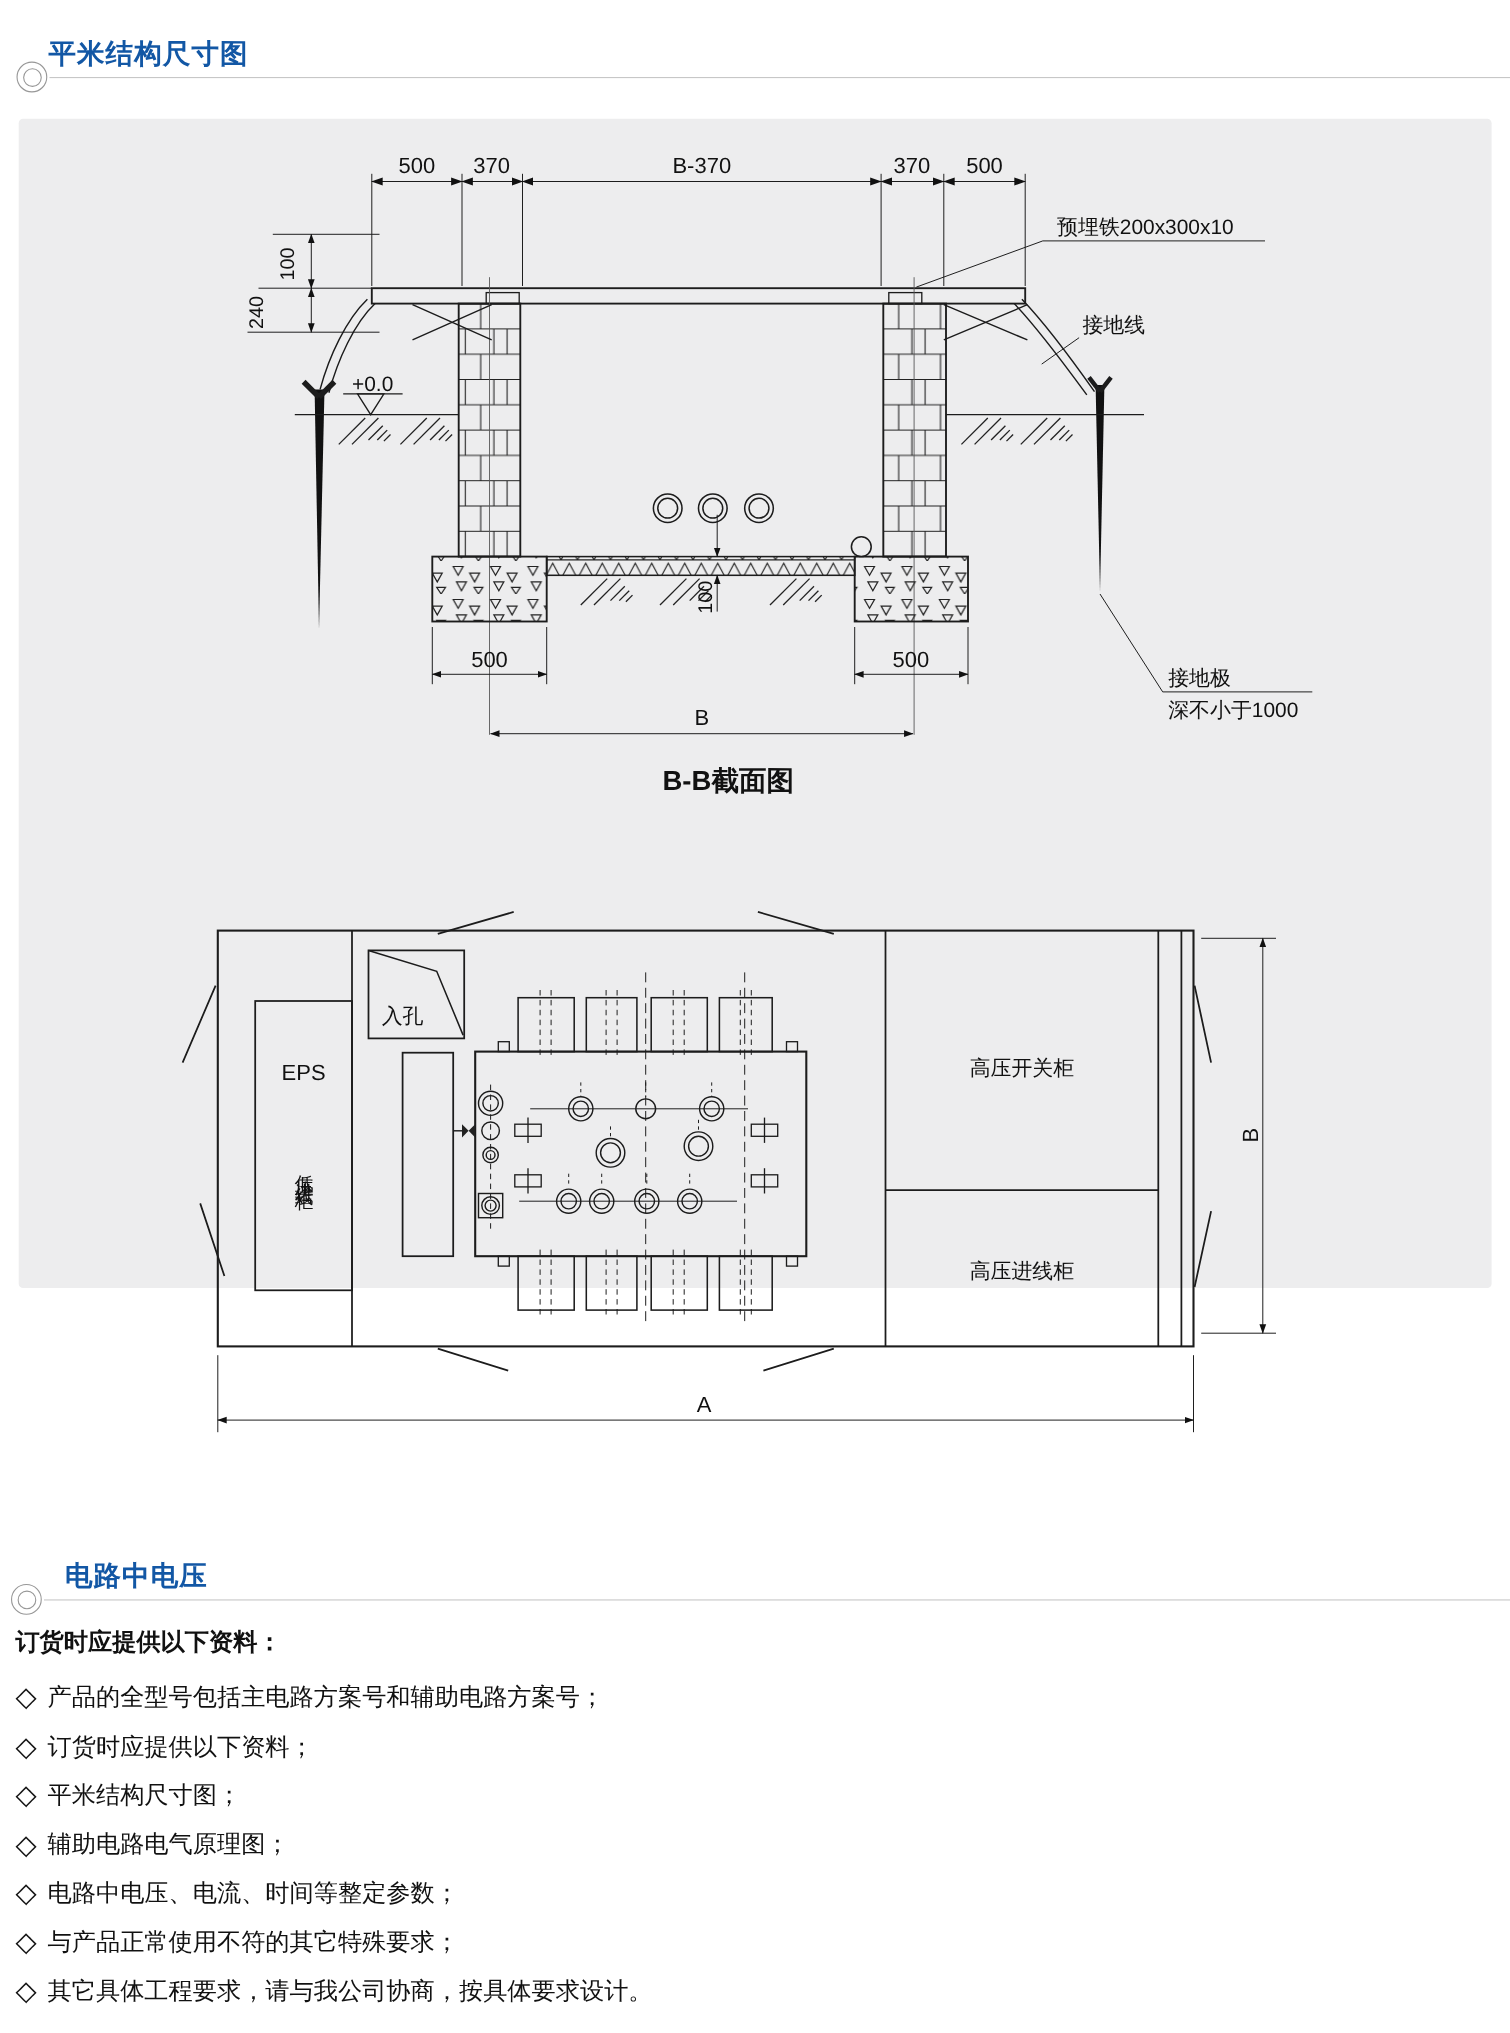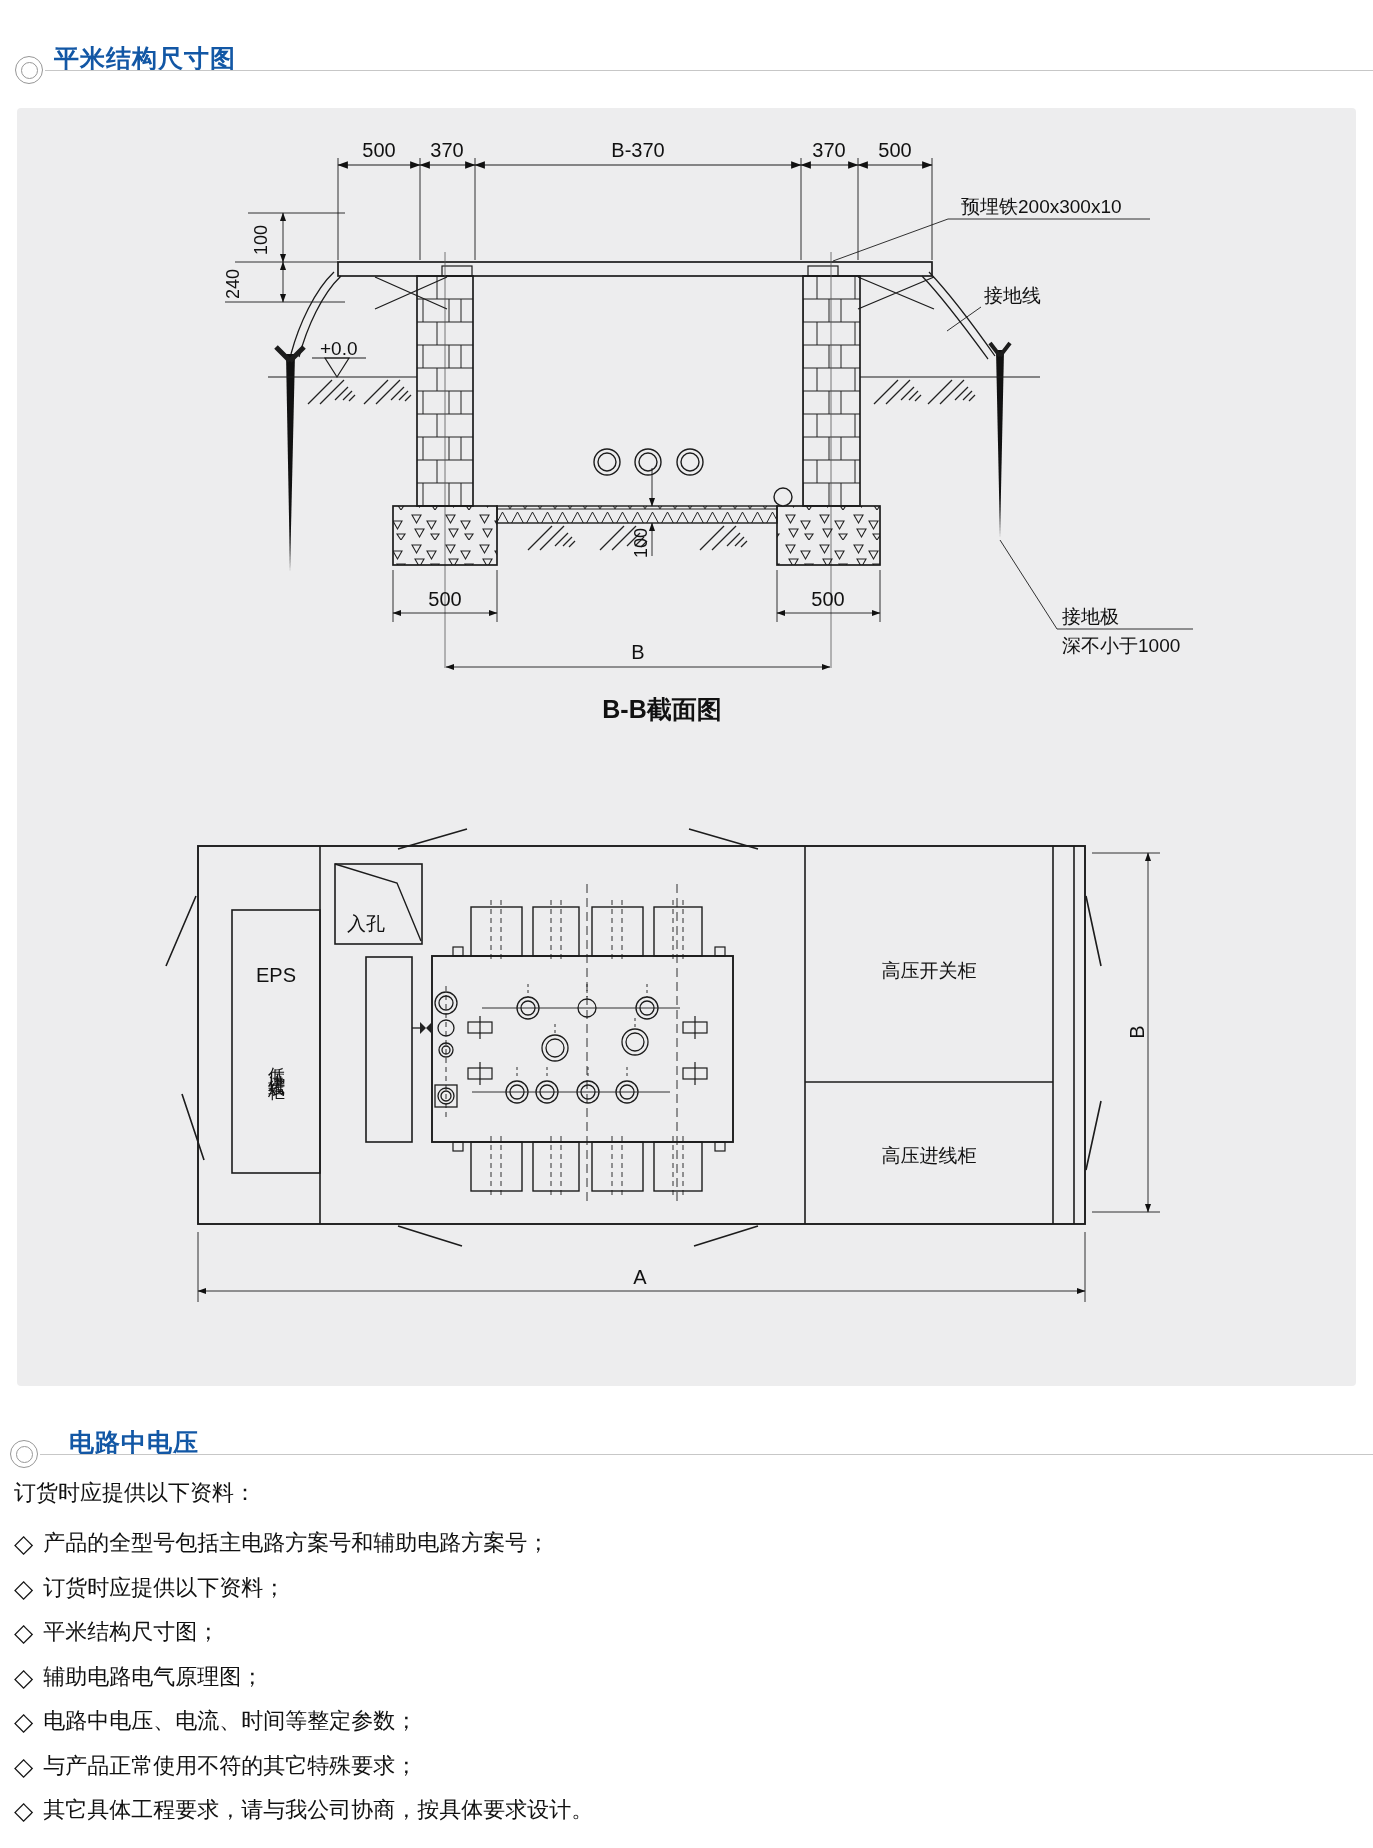--- a/index.html
+++ b/index.html
@@ -1,24 +1,24 @@
 <!DOCTYPE html>
 <html><head>
 <meta charset="utf-8">
 <style>
   html,body{margin:0;padding:0;background:#fff;}
   .page{position:relative;width:1373px;height:1848px;background:#ffffff;overflow:hidden;
         font-family:"Liberation Sans","DejaVu Sans",sans-serif;color:#111;}
-  .sec-title{position:absolute;margin:14px;font-size:25px;font-weight:bold;color:#1257a5;
+  .sec-title{position:absolute;margin:4px;font-size:25px;font-weight:bold;color:#1257a5;
              letter-spacing:1px;white-space:nowrap;}
   .ring{position:absolute;width:26px;height:26px;border:1.6px solid #979797;border-radius:50%;
         display:flex;align-items:center;justify-content:center;background:#fff;}
   .ring-inner{width:15px;height:15px;border:1.4px solid #979797;border-radius:50%;}
   .h-line{position:absolute;height:1px;background:#c7c7c7;right:0;}
-  .panel{position:absolute;left:17px;top:108px;width:1339px;height:1278px;
+  .panel{position:absolute;left:17px;top:108px;width:1339px;height:1063px;
          background:#ededee;border-radius:4px;}
   .vtext{position:absolute;left:248px;top:946px;writing-mode:vertical-rl;text-orientation:upright;
          font-size:17px;letter-spacing:4px;color:#111;white-space:nowrap;}
   .note-intro{position:absolute;left:14px;font-size:22px;white-space:nowrap;}
   .note-item{position:absolute;left:14px;font-size:22px;white-space:nowrap;display:flex;align-items:center;}
   .dia{font-size:25px;margin-right:10px;line-height:1;}
   svg text{font-family:"Liberation Sans","DejaVu Sans",sans-serif;fill:#111;}
   .dt{font-size:20px;}
   .dts{font-size:18px;}
   .ct{font-size:19px;}
@@ -286,21 +286,21 @@
     <div class="vtext">低压进线柜</div>
   </div>
 
   <h1 class="sec-title" style="left:55px;top:1412px;">电路中电压</h1>
   <div class="ring" style="left:10px;top:1440px;">
     <div class="ring-inner"></div>
   </div>
   <div class="h-line" style="left:40px;top:1454px;"></div>
 
   <div>
-    <div class="note-intro" style="top:1478px;">订货时应提供以下资料：</div>
+    <div class="note-intro" style="top:1478px;font-weight:bold;">订货时应提供以下资料：</div>
     <div class="note-item" style="top:1528px;">
       <span class="dia">◇</span>
       <span>产品的全型号包括主电路方案号和辅助电路方案号；</span>
     </div>
     <div class="note-item" style="top:1573px;">
       <span class="dia">◇</span>
       <span>订货时应提供以下资料；</span>
     </div>
     <div class="note-item" style="top:1617px;">
       <span class="dia">◇</span>

